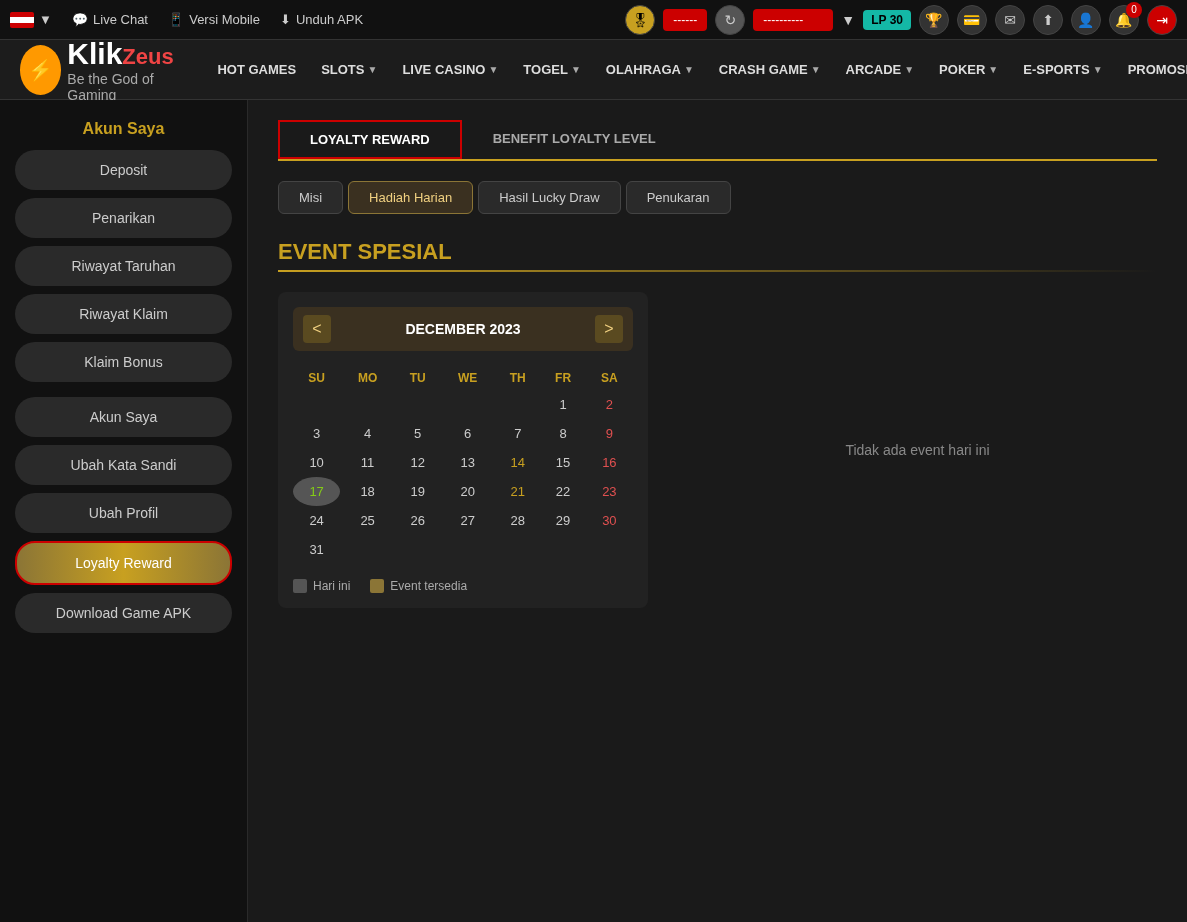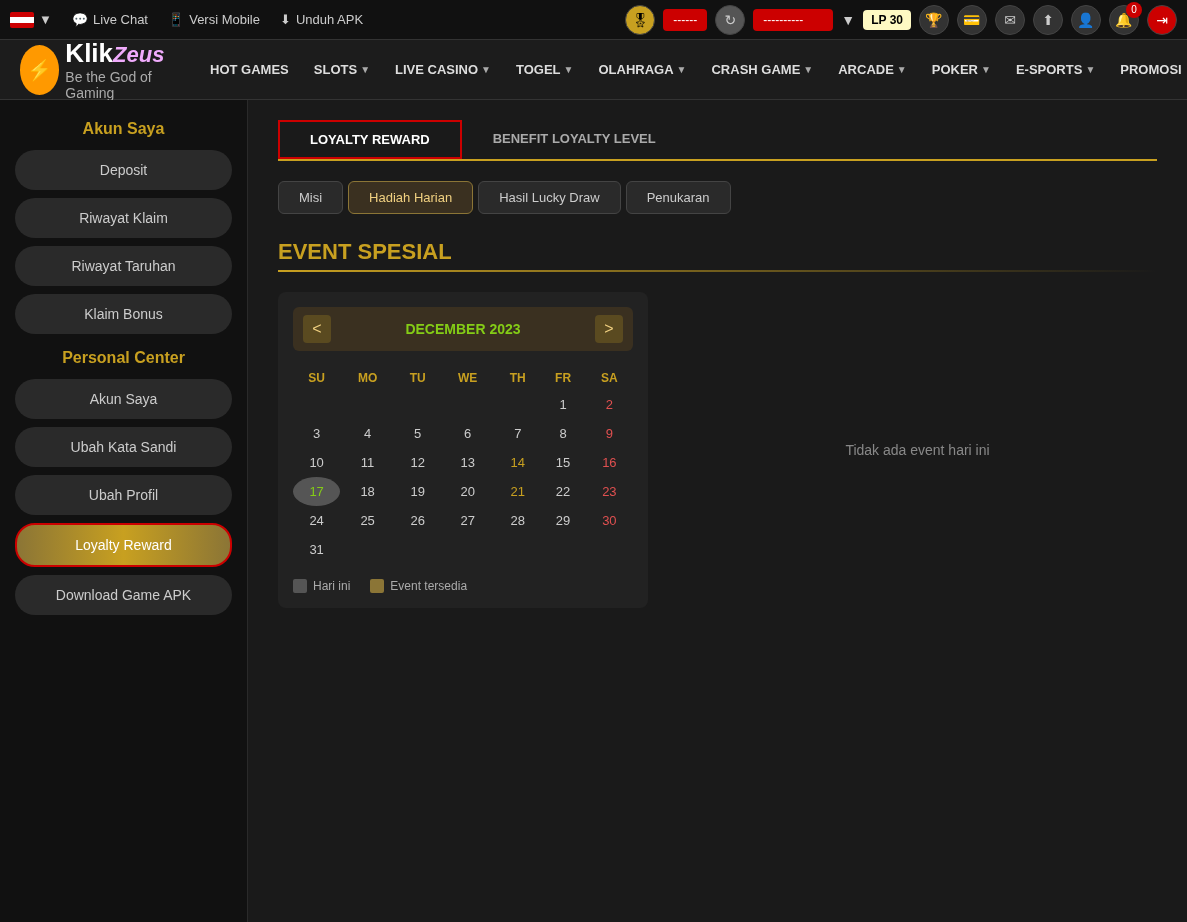--- a/index.html
+++ b/index.html
@@ -50,21 +50,21 @@
       width: 30px; height: 30px;
       border-radius: 50%;
       background: #333;
       display: flex; align-items: center; justify-content: center;
       cursor: pointer;
       color: #ccc;
       font-size: 14px;
       border: 1px solid #444;
     }
     .lp-badge {
-      background: #fef9c3;
+      background: #14b8a6;
       color: #000;
       padding: 3px 8px;
       border-radius: 4px;
       font-size: 12px;
       font-weight: bold;
     }
     .notif-badge {
       position: relative;
     }
     .notif-count {
@@ -111,28 +111,27 @@
       background: #f90;
       border-radius: 50%;
       display: flex; align-items: center; justify-content: center;
       font-size: 20px;
     }
     .logo-text {
       margin-left: 6px;
     }
     .logo-text .klik {
       color: #fff;
-      font-size: 26px;
+      font-size: 30px;
       font-weight: bold;
     }
     .logo-text .zeus {
-      color: #f0abfc;
+      color: #ef4444;
       font-size: 22px;
       font-weight: bold;
-      font-style: italic;
     }
     .logo-text .tagline {
       color: #aaa;
       font-size: 14px;
       display: block;
     }
     .nav-item {
       color: #ddd;
       padding: 8px 10px;
       cursor: pointer;
@@ -272,21 +271,21 @@
       background: #5a4a20;
       border: none;
       color: #f0d080;
       width: 28px; height: 28px;
       border-radius: 4px;
       cursor: pointer;
       font-size: 16px;
       display: flex; align-items: center; justify-content: center;
     }
     .cal-month-title {
-      color: #84cc16;
+      color: #ffffff;
       font-weight: bold;
       font-size: 14px;
     }
     .cal-grid {
       width: 100%;
       border-collapse: collapse;
     }
     .cal-grid th {
       color: #c8a020;
       font-size: 12px;
@@ -435,26 +434,26 @@
   <div class="nav-item">
     <span>PROMOSI</span>
   </div>
 </div>
 
 <div class="page-content">
 
   <div class="sidebar">
     <div class="sidebar-section-title">Akun Saya</div>
     <button class="sidebar-btn">Deposit</button>
+    <button class="sidebar-btn">Penarikan</button>
+    <button class="sidebar-btn">Riwayat Taruhan</button>
     <button class="sidebar-btn">Riwayat Klaim</button>
-    <button class="sidebar-btn">Riwayat Taruhan</button>
     <button class="sidebar-btn">Klaim Bonus</button>
 
     <div class="sidebar-divider"></div>
-    <div class="sidebar-section-title">Personal Center</div>
     <button class="sidebar-btn">Akun Saya</button>
     <button class="sidebar-btn">Ubah Kata Sandi</button>
     <button class="sidebar-btn">Ubah Profil</button>
     <button class="sidebar-btn active-gold">Loyalty Reward</button>
     <button class="sidebar-btn">Download Game APK</button>
   </div>
 
   <div class="main-content">
 
     <div class="page-tabs">

